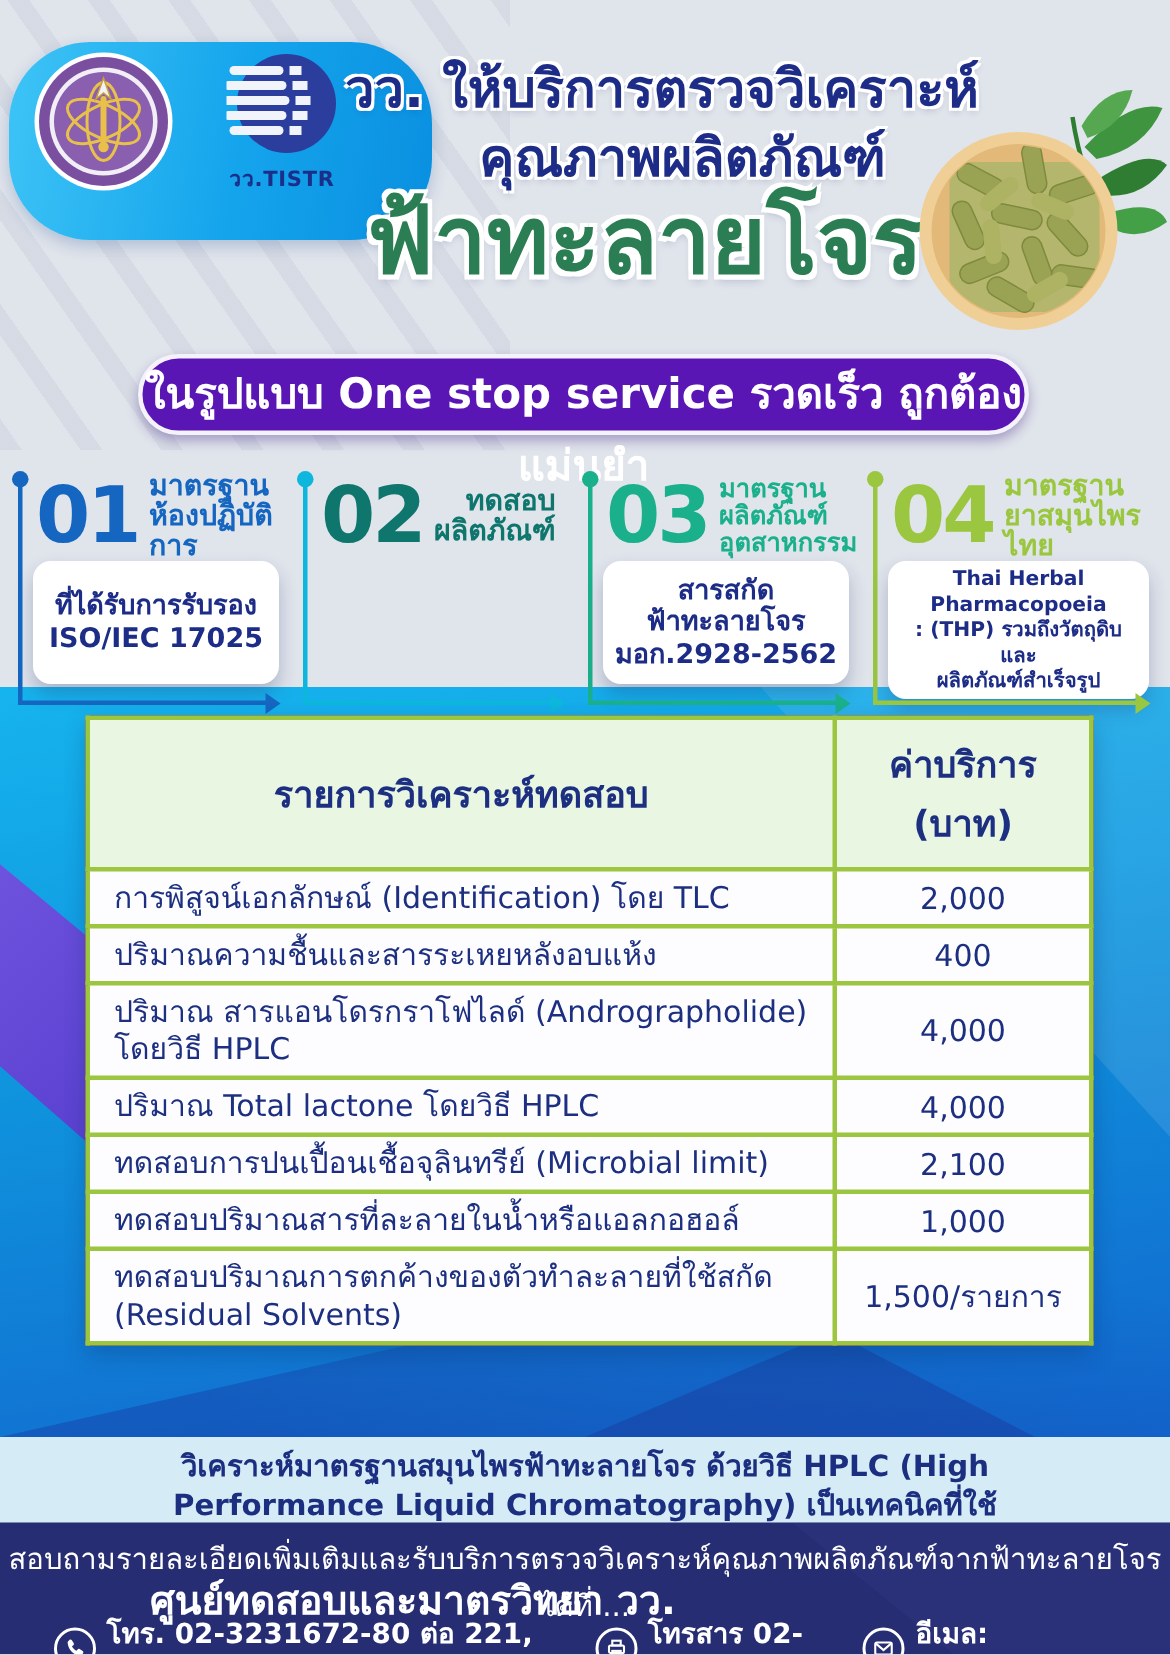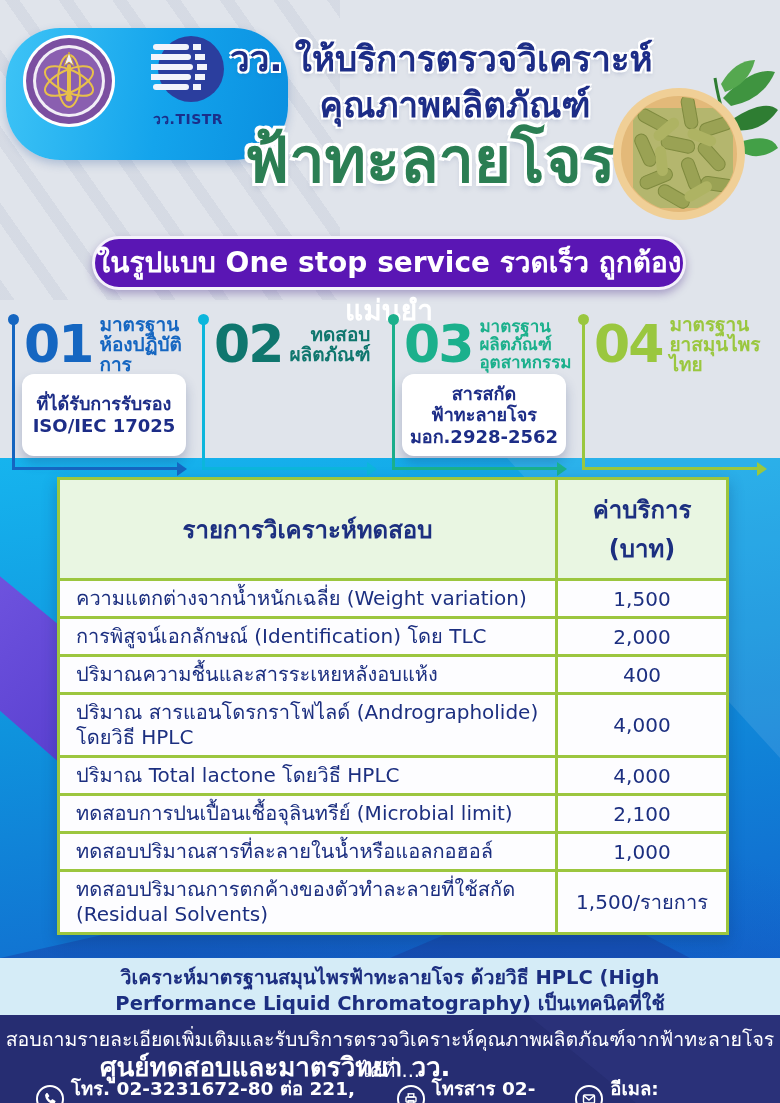--- a/index.html
+++ b/index.html
@@ -258,39 +258,38 @@
 
     <div class="step s4">
       <div class="v-line b4">
           <div class="dot b4"></div>
         </div>
       <div class="step-head">
         <span class="step-num c4">04</span>
         <span class="step-title c4">มาตรฐาน
 ยาสมุนไพรไทย</span>
       </div>
+      <div class="step-card">Thai Herbal Pharmacopoeia
+: (THP) รวมถึงวัตถุดิบ และ
+ผลิตภัณฑ์สำเร็จรูป</div>
       <div class="h-line b4" style="width:176px;">
           <span class="head"></span>
         </div>
     </div>
 
   </div>
 
   <table class="price-table">
     <thead>
       <tr>
         <th>รายการวิเคราะห์ทดสอบ</th>
         <th>ค่าบริการ (บาท)</th>
       </tr>
     </thead>
     <tbody>
-      <tr>
-          <td class="item">ความแตกต่างจากน้ำหนักเฉลี่ย (Weight variation)</td>
-          <td class="price">1,500</td>
-        </tr>
       <tr>
           <td class="item">การพิสูจน์เอกลักษณ์ (Identification) โดย TLC</td>
           <td class="price">2,000</td>
         </tr>
       <tr>
           <td class="item">ปริมาณความชื้นและสารระเหยหลังอบแห้ง</td>
           <td class="price">400</td>
         </tr>
       <tr>
           <td class="item">ปริมาณ สารแอนโดรกราโฟไลด์ (Andrographolide) โดยวิธี HPLC</td>

